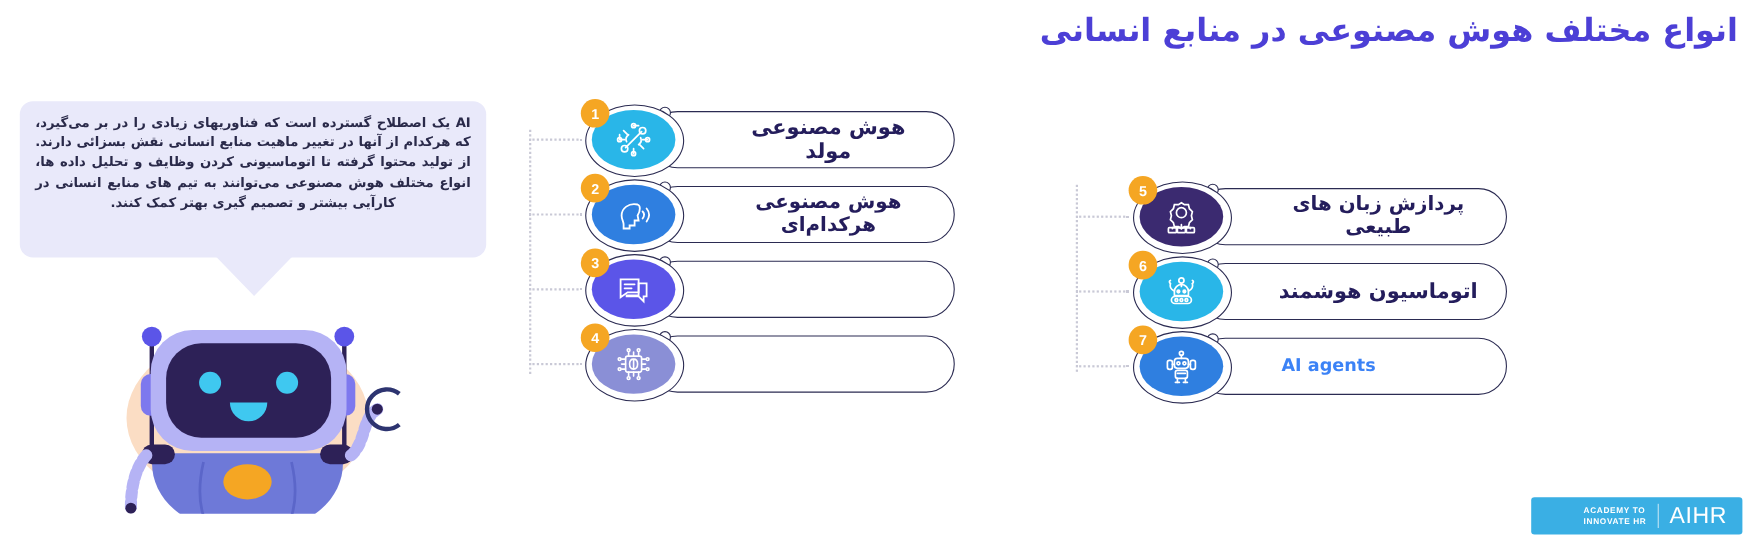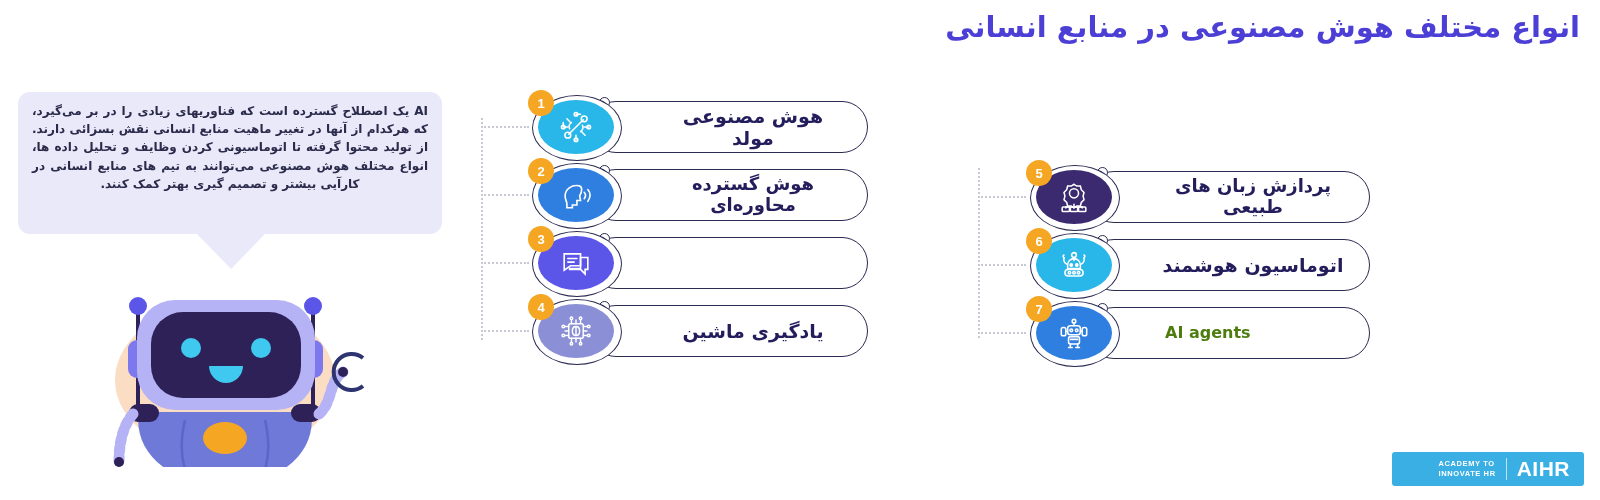--- a/index.html
+++ b/index.html
@@ -57,21 +57,21 @@
     position:absolute;top:50%;transform:translateY(-50%);
     right:22px;left:70px;
     direction:rtl;text-align:center;
     color:#241d5c;font-weight:bold;
     font-size:19px;line-height:1.16;
     font-family:"DejaVu Sans",sans-serif;
   }
   .cap-label.two{font-size:18px;}
   .cap-sub{
     display:block;direction:ltr;text-align:left;
-    font-size:16px;color:#4d7c0f;font-weight:bold;padding-left:6px;
+    font-size:16px;color:#3b82f6;font-weight:bold;padding-left:6px;
   }
   .cap-dot{
     position:absolute;left:8px;top:-5px;width:9px;height:9px;
     border:1.6px solid #2b2b52;border-radius:50%;background:#fff;
   }
   .disc-wrap{position:absolute;left:-62px;top:-4px;width:96px;height:66px;}
   .disc-ring{
     position:absolute;left:4px;top:1px;width:88px;height:64px;
     border:1.8px solid #2b2b52;border-radius:50%;background:#fff;
   }
@@ -88,21 +88,21 @@
   }
   .disc svg{width:40px;height:40px;}
 
   
   .logo{
     position:absolute;left:1392px;top:452px;width:192px;height:34px;
     background:#3aafe4;border-radius:3px;
     display:flex;align-items:center;padding:0 14px;box-sizing:border-box;
   }
   .logo-mark{
-    color:#fff;font-weight:bold;font-size:21px;letter-spacing:0.5px;
+    color:#fff;font-weight:normal;font-size:21px;letter-spacing:0.5px;
     font-family:"Liberation Sans",sans-serif;direction:ltr;
   }
   .logo-div{width:1px;height:22px;background:#bfe4f5;margin:0 10px;}
   .logo-sub{
     color:#fff;font-size:7.5px;font-weight:bold;line-height:1.35;
     letter-spacing:0.6px;font-family:"Liberation Sans",sans-serif;direction:ltr;
   }
 </style>
 </head>
 <body>
@@ -186,21 +186,21 @@
           <path d="M12 13 l4 4 M32 31 l-4 -4"></path>
         </svg>
       </div>
       <div class="badge">1</div>
     </div>
   </div>
 
   <div class="row" style="left:590px;top:166px;">
     <div class="capsule" style="width:278px;">
       <span class="cap-dot"></span>
-      <span class="cap-label two">هوش گسترده محاوره‌ای</span>
+      <span class="cap-label two">هوش مصنوعی هرکدام‌ای</span>
     </div>
     <div class="disc-wrap">
       <div class="disc-ring"></div>
       <div class="disc" style="background:#2f7fe0;">
         <svg viewBox="0 0 44 44" fill="none" stroke="#fff" stroke-width="1.8" stroke-linecap="round">
           <path d="M26 12 C17 10 10 16 10 23 c0 4 2 6 2 9 v4 h6 v-3 h5 v-5 h4 l-1 -5 c3 -5 3 -10 0 -11z"></path>
           <path d="M31 19 q3 3 0 7"></path>
             <path d="M35 16 q5 6 0 13"></path>
         </svg>
       </div>
@@ -221,21 +221,20 @@
           <path d="M13 17 h10 M13 21 h7"></path>
         </svg>
       </div>
       <div class="badge">3</div>
     </div>
   </div>
 
   <div class="row" style="left:590px;top:302px;">
     <div class="capsule" style="width:278px;">
       <span class="cap-dot"></span>
-      <span class="cap-label">یادگیری ماشین</span>
     </div>
     <div class="disc-wrap">
       <div class="disc-ring"></div>
       <div class="disc" style="background:#8a8fd6;">
         <svg viewBox="0 0 44 44" fill="none" stroke="#fff" stroke-width="1.6" stroke-linecap="round">
           <rect x="14" y="14" width="16" height="16" rx="2"></rect>
           <path d="M22 17 c-3 0 -4 2 -4 5 c0 3 1 5 4 5 M22 17 c3 0 4 2 4 5 c0 3 -1 5 -4 5 M22 17 v10"></path>
           <path d="M17 10 v4 M22 10 v4 M27 10 v4 M17 30 v4 M22 30 v4 M27 30 v4"></path>
           <path d="M10 17 h4 M10 22 h4 M10 27 h4 M30 17 h4 M30 22 h4 M30 27 h4"></path>
           <circle cx="17" cy="8" r="1.4"></circle>

